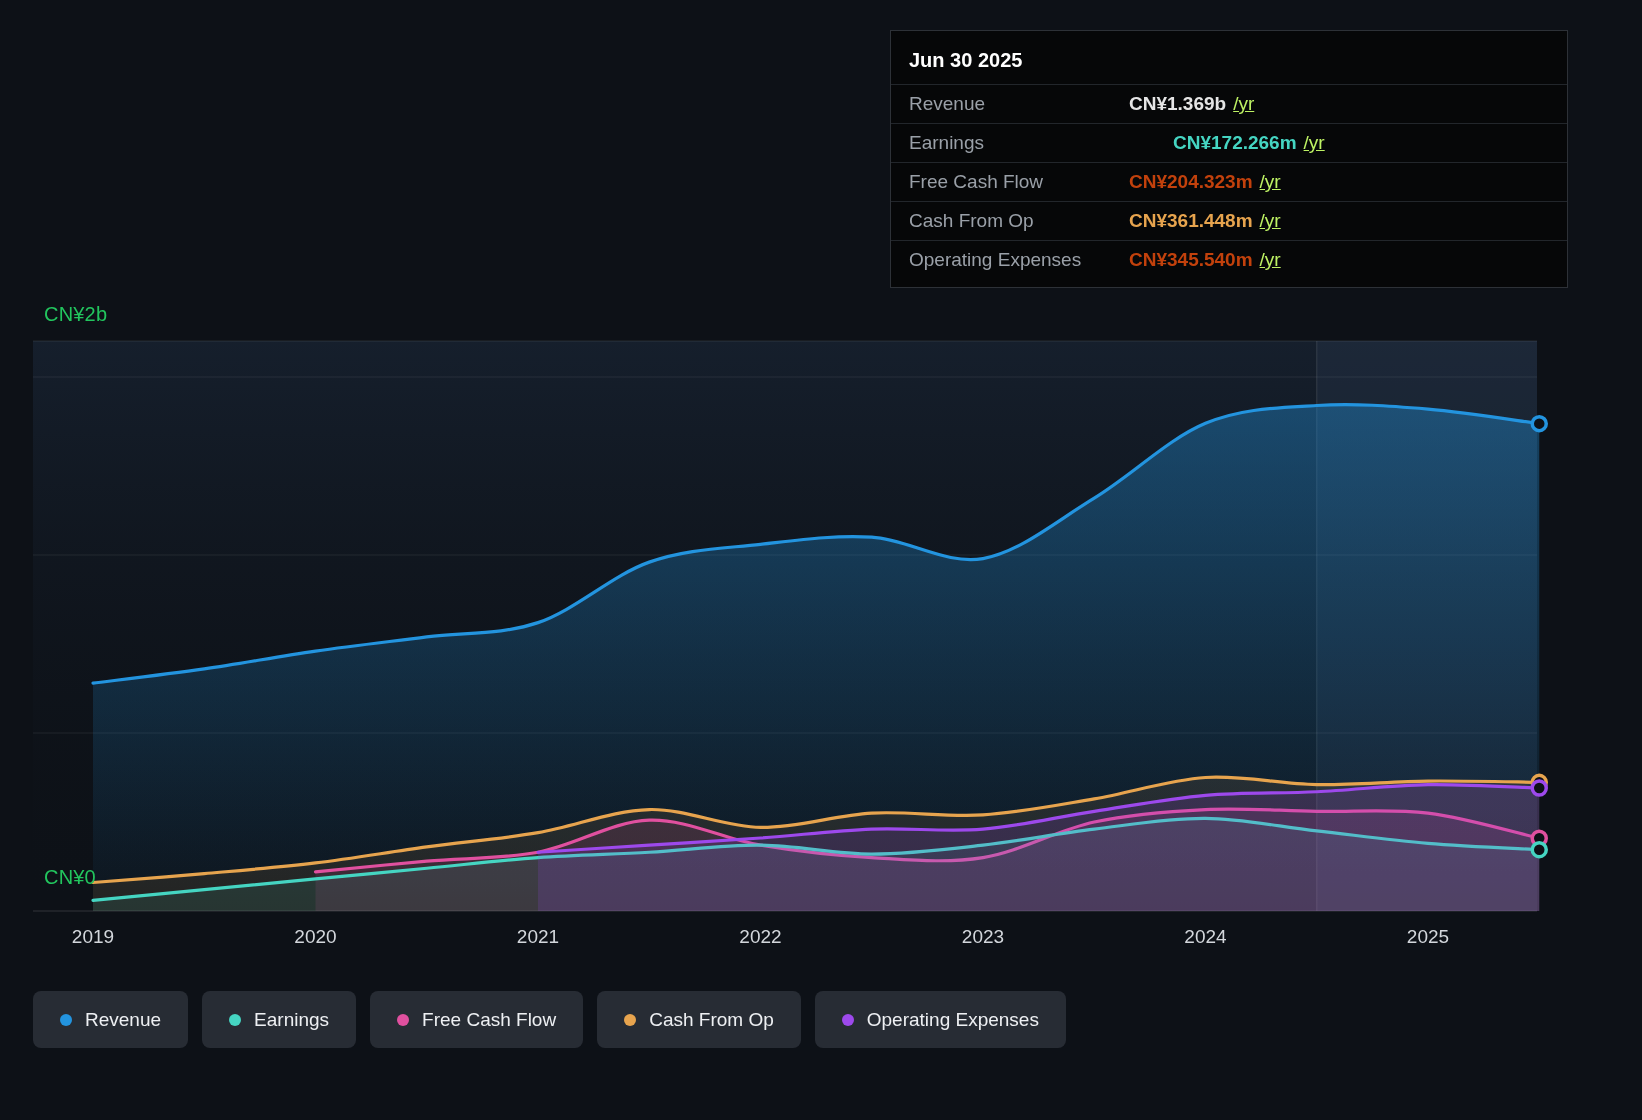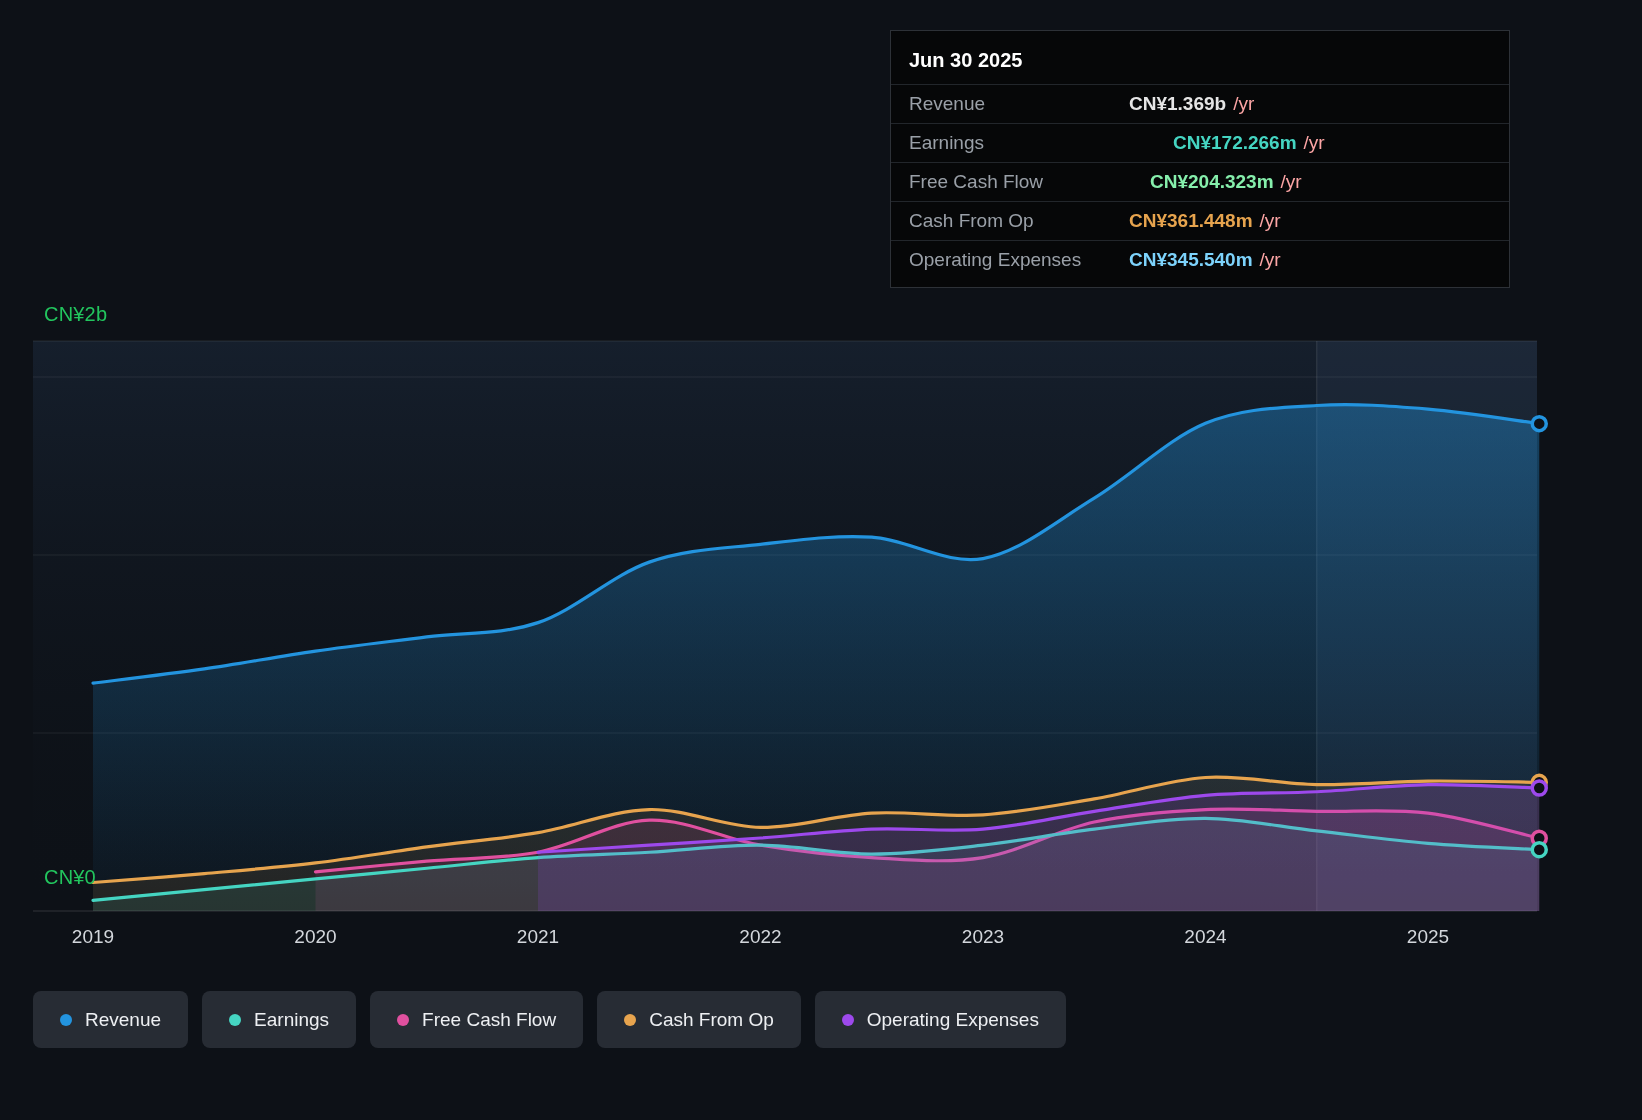--- a/index.html
+++ b/index.html
@@ -11,29 +11,29 @@
   }
   
   #chart-svg{position:absolute;left:0;top:0;}
   
   .y-label{position:absolute;left:44px;font-size:20px;color:#22c55e;letter-spacing:.2px;}
   .y-label.top{top:303px;}
   .y-label.zero{top:866px;}
   .x-tick{position:absolute;top:926px;transform:translateX(-50%);font-size:19px;color:#d3d7dc;}
   
   .tooltip{
-    position:absolute;left:890px;top:30px;width:620px;box-sizing:border-box;
+    position:absolute;left:890px;top:30px;width:678px;box-sizing:border-box;
     background:#060708;border:1px solid #2d3137;padding:6px 0 8px;
   }
   .tt-title{font-size:20px;font-weight:700;color:#ffffff;padding:12px 18px 12px;}
   .tt-row{display:flex;align-items:baseline;padding:8px 18px;border-top:1px solid #22262b;font-size:19px;line-height:22px;}
   .tt-row.no-sep{border-top:none;padding-top:0;padding-bottom:10px;}
   .tt-label{color:#9aa0a8;width:220px;flex:none;}
   .tt-val{font-weight:700;}
-  .tt-suffix{color:#fca5a5;margin-left:7px;font-weight:400;}
+  .tt-suffix{color:#bef264;margin-left:7px;font-weight:400;text-decoration:underline;}
   
   .legend{position:absolute;left:33px;top:991px;display:flex;gap:14px;}
   .legend-item{
     display:flex;align-items:center;gap:13px;height:57px;padding:0 27px;
     background:#272c34;border-radius:8px;font-size:19px;color:#eef0f3;cursor:pointer;
     user-select:none;
   }
   .dot{width:12px;height:12px;border-radius:50%;flex:none;}
 </style>
 </head>
@@ -97,31 +97,31 @@
   </div>
 
   <div class="tt-row">
     <span class="tt-label">Earnings</span>
     <span><b class="tt-val" style="color: rgb(69, 213, 194); margin-left: 44px;">CN¥172.266m</b><span class="tt-suffix">/yr</span></span>
   </div>
 
 
   <div class="tt-row">
     <span class="tt-label">Free Cash Flow</span>
-    <span><b class="tt-val" style="color: #86efac; margin-left: 21px;">CN¥204.323m</b><span class="tt-suffix">/yr</span></span>
+    <span><b class="tt-val" style="color: #c2410c;">CN¥204.323m</b><span class="tt-suffix">/yr</span></span>
   </div>
 
   <div class="tt-row">
     <span class="tt-label">Cash From Op</span>
     <span><b class="tt-val" style="color: rgb(231, 164, 78);">CN¥361.448m</b><span class="tt-suffix">/yr</span></span>
   </div>
 
   <div class="tt-row">
     <span class="tt-label">Operating Expenses</span>
-    <span><b class="tt-val" style="color: #7dd3fc; text-align: center;">CN¥345.540m</b><span class="tt-suffix">/yr</span></span>
+    <span><b class="tt-val" style="color: #c2410c; text-align: center;">CN¥345.540m</b><span class="tt-suffix">/yr</span></span>
   </div>
 </div>
 
 <div class="legend">
   <div class="legend-item">
     <span class="dot" style="background: rgb(35, 148, 223);"></span>
     <span>Revenue</span>
   </div>
   <div class="legend-item">
     <span class="dot" style="background: rgb(69, 213, 194);"></span>

